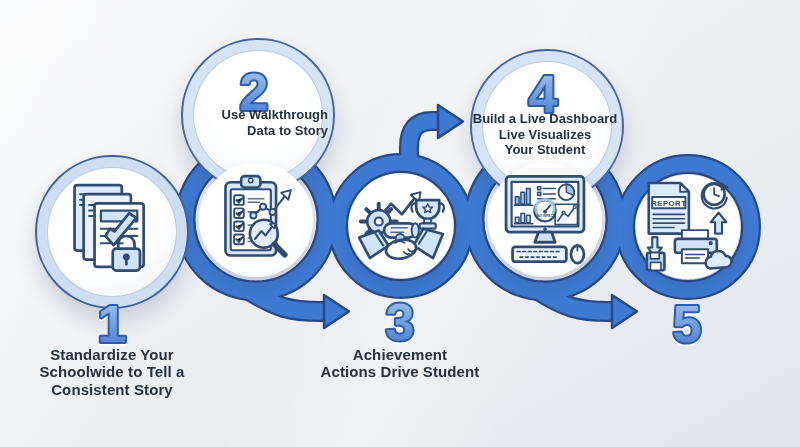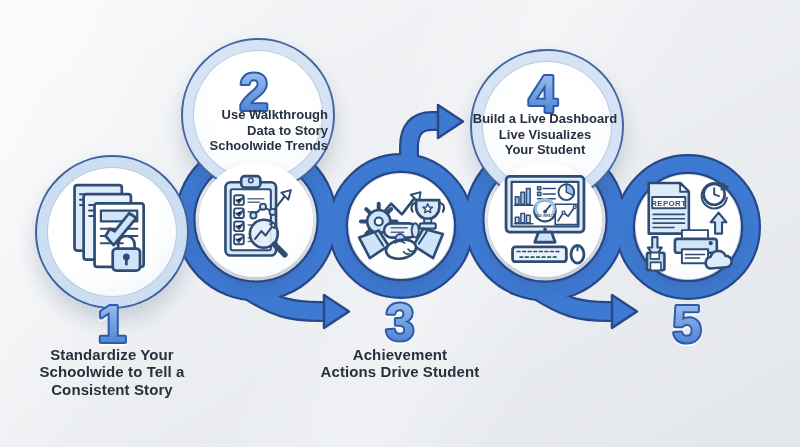--- a/index.html
+++ b/index.html
@@ -248,21 +248,20 @@
   </svg>
 
   <div class="z5 step-label" style="left:27px;top:346px;width:170px;">
     <div>Standardize Your</div>
     <div>Schoolwide to Tell a</div>
     <div>Consistent Story</div>
   </div>
   <div class="z5 circle-label" style="left:184px;top:107px;width:144px;text-align:right;">
     <div>Use Walkthrough</div>
     <div>Data to Story</div>
-    <div>Schoolwide Trends</div>
   </div>
   <div class="z5 step-label" style="left:305px;top:346px;width:190px;">
     <div>Achievement</div>
     <div>Actions Drive Student</div>
   </div>
   <div class="z5 circle-label" style="left:468px;top:111px;width:154px;">
     <div>Build a Live Dashboard</div>
     <div>Live Visualizes</div>
     <div>Your Student</div>
   </div>

